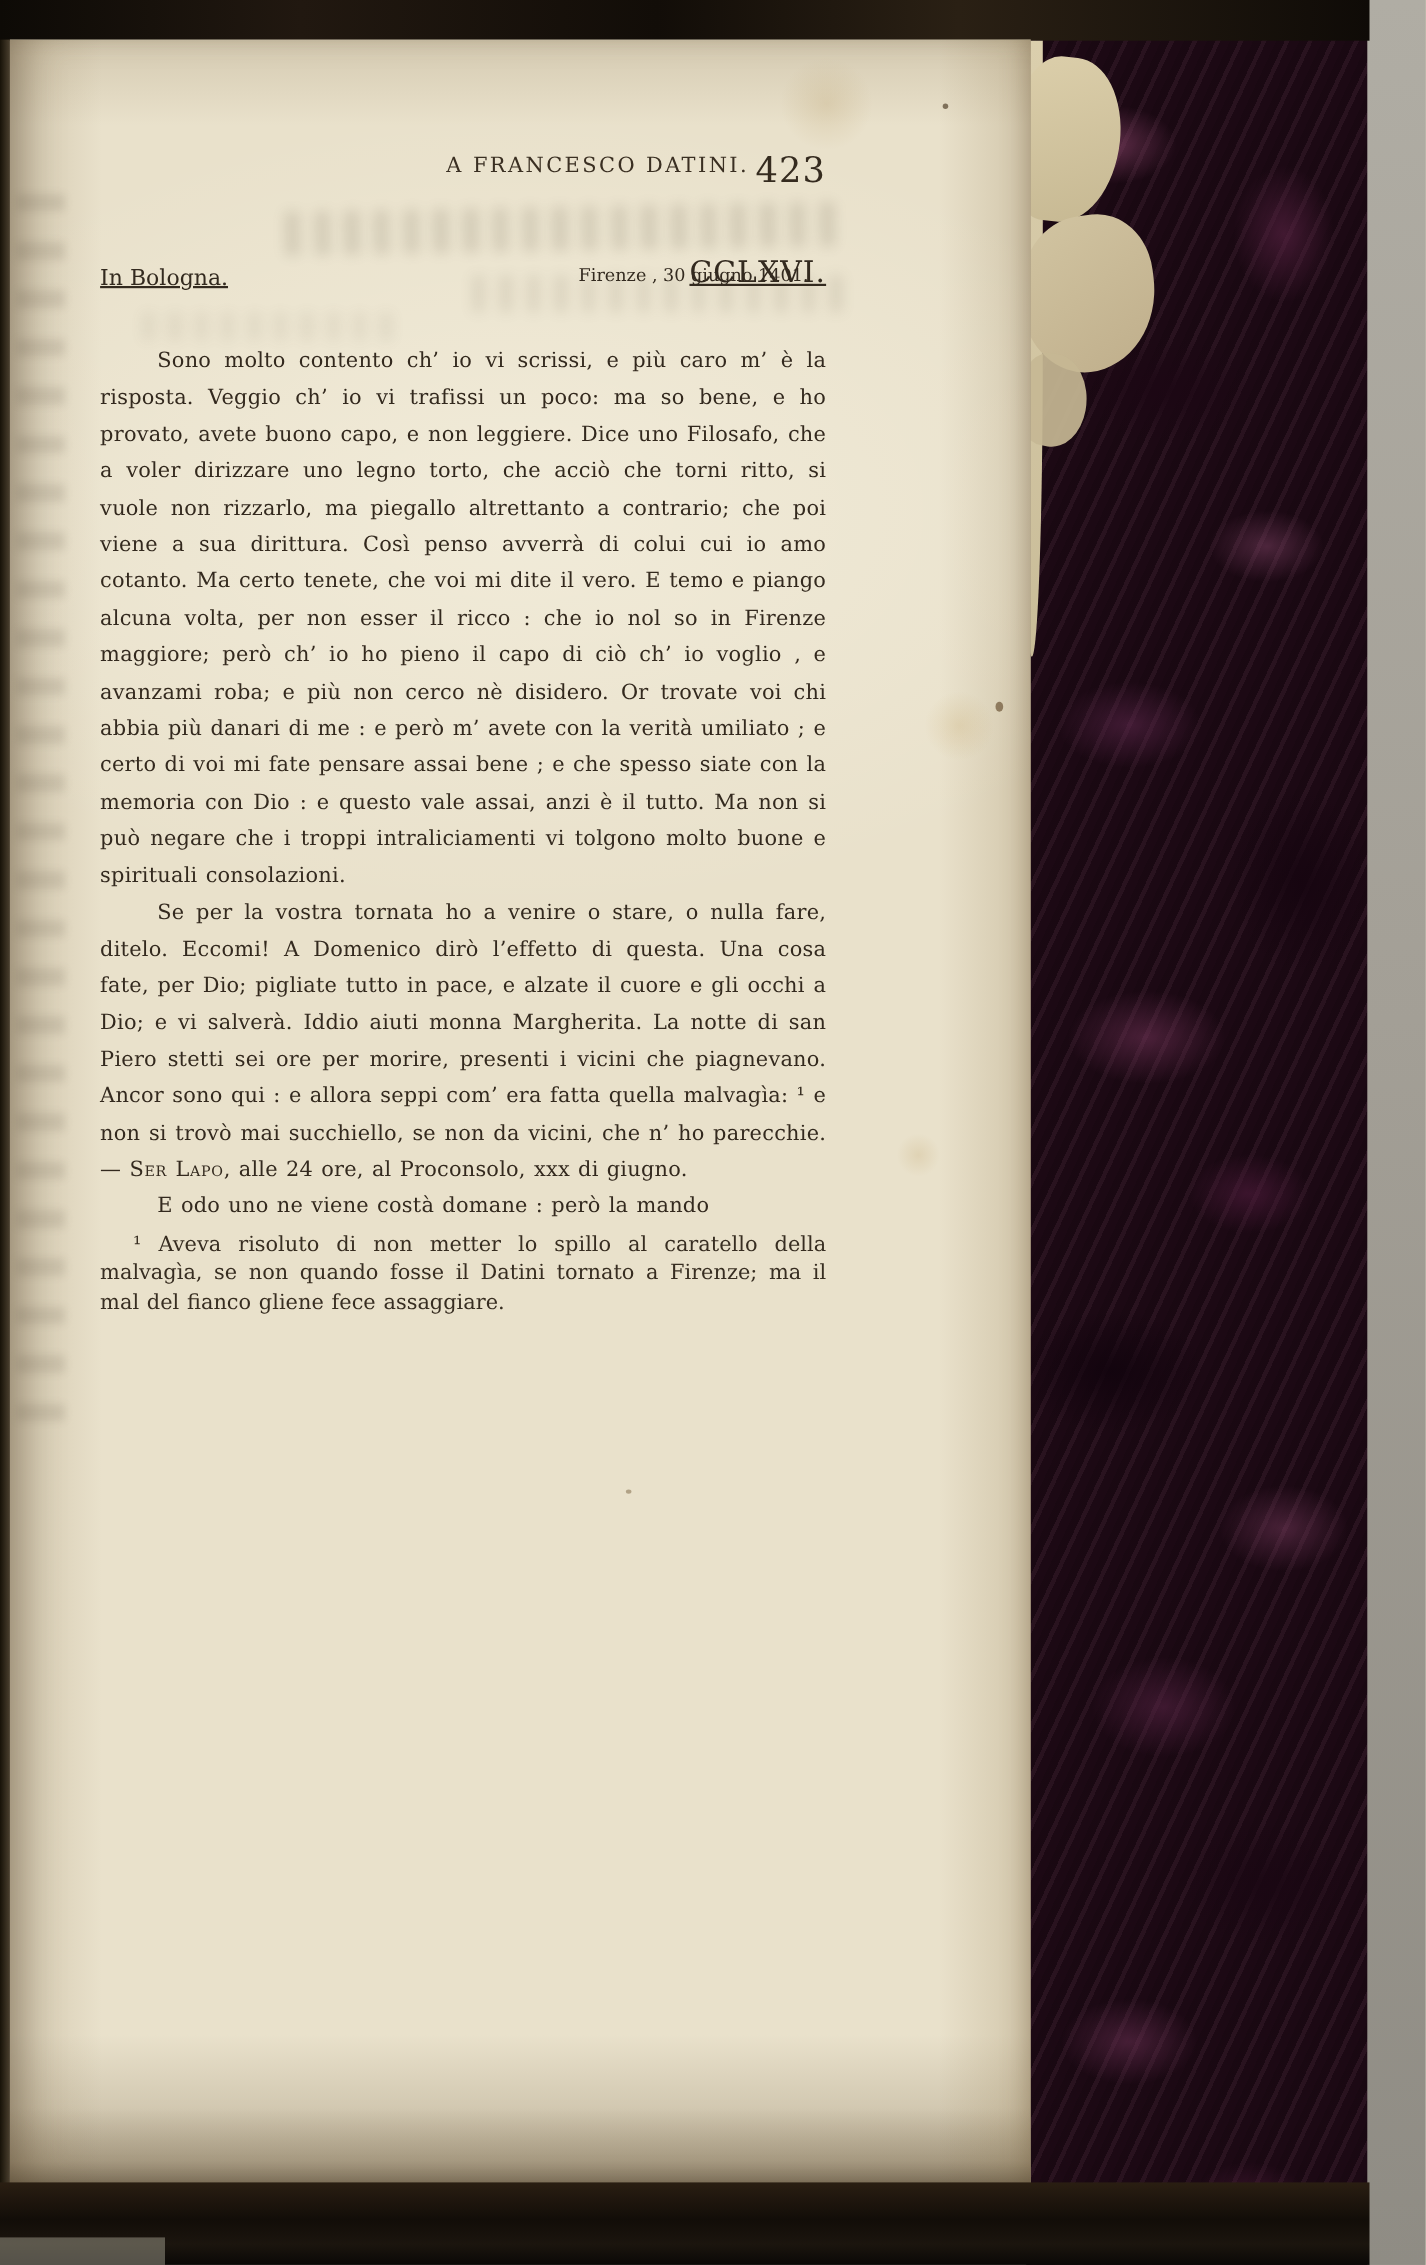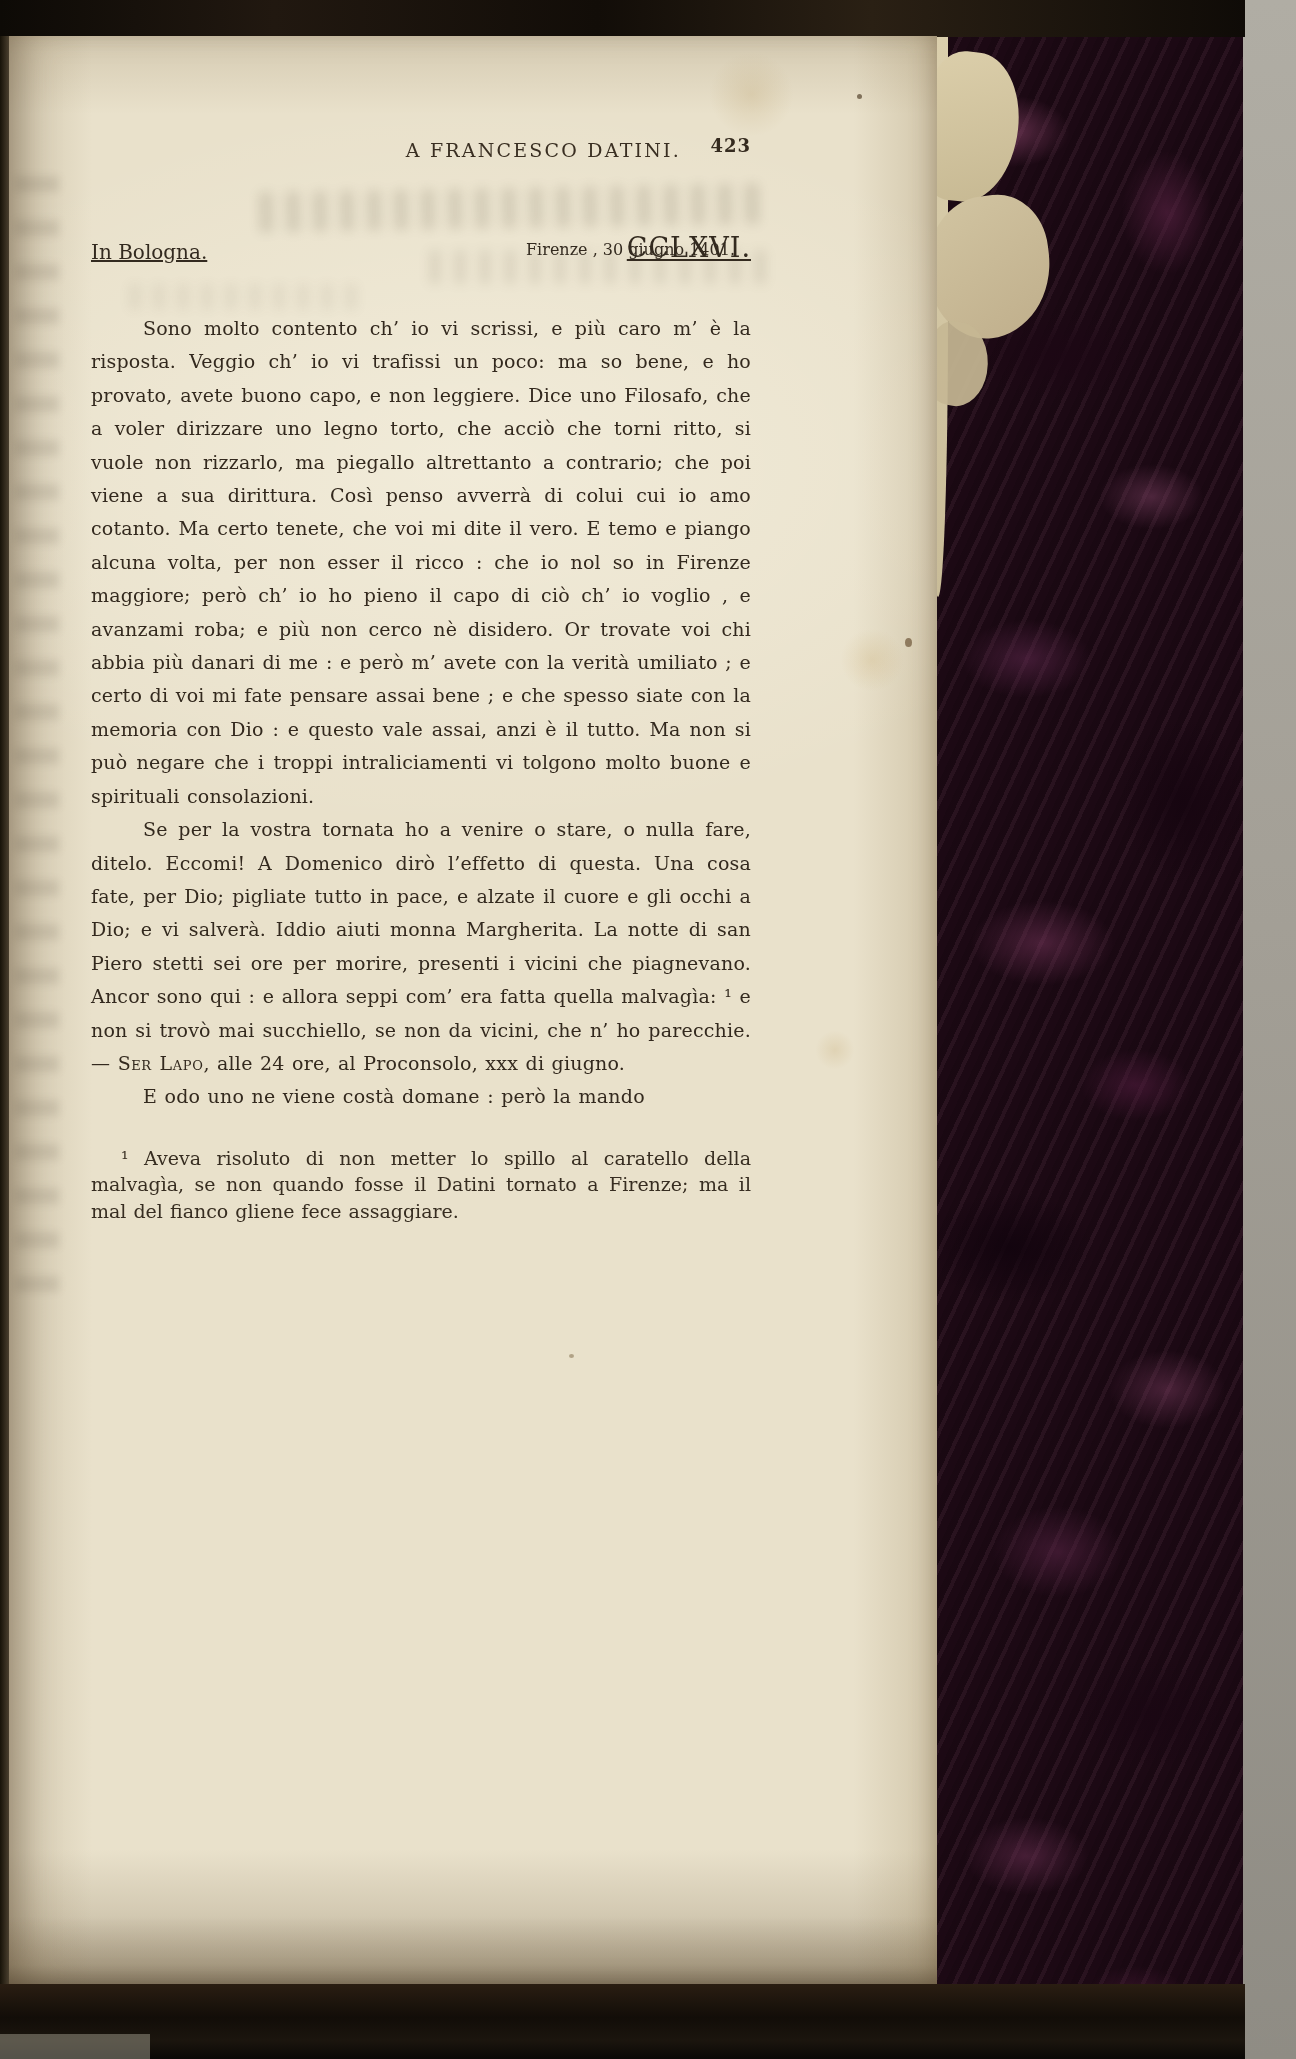--- a/index.html
+++ b/index.html
@@ -102,36 +102,36 @@
   .speck.k1{left:896px;top:602px;width:7px;height:9px;background:#6d5638;opacity:.7;}
   .speck.k2{left:848px;top:58px;width:5px;height:5px;background:#55452e;opacity:.7;}
   .speck.k3{left:560px;top:1318px;width:5px;height:4px;background:#7a6442;opacity:.5;}
   
   .running-row{position:absolute;left:82px;top:103px;width:660px;height:32px;}
   .running-title{
     position:absolute;left:0;right:70px;text-align:right;
     font-size:19px;letter-spacing:2.2px;color:#3a2f22;
   }
   .page-number{
-    position:absolute;right:0;top:-4px;font-size:18px;letter-spacing:1px;color:#352b1f;font-weight:bold;
+    position:absolute;right:0;top:-4px;font-size:32px;letter-spacing:1px;color:#352b1f;
   }
   .dateline-row{position:absolute;left:82px;top:196px;width:660px;height:42px;}
   .place-from{position:absolute;left:0;top:8px;font-size:20px;text-decoration:underline;}
   .letter-number{position:absolute;left:0;right:0;top:0;text-align:right;font-size:27px;letter-spacing:1px;text-decoration:underline;}
   .letter-date{position:absolute;right:16px;top:8px;font-size:16px;}
   .content{
     position:absolute;left:82px;top:276px;width:660px;
   }
   .body-text p{
     margin:0;font-size:19px;line-height:33.4px;text-align:justify;
     text-indent:52px;letter-spacing:.2px;word-spacing:1.2px;color:#33291e;
   }
   .smallcaps{font-variant:small-caps;letter-spacing:.6px;}
   .footnote{
-    margin:31px 0 0 0;font-size:19px;line-height:26.5px;text-align:justify;
+    margin:4px 0 0 0;font-size:19px;line-height:26.5px;text-align:justify;
     text-indent:30px;word-spacing:1px;color:#372d21;
   }
   .page-bottom-shade{
     position:absolute;left:0;bottom:0;width:100%;height:70px;
     background:linear-gradient(180deg, transparent, rgba(95,78,52,.28) 70%, rgba(70,56,36,.5));
   }
 </style>
 </head>
 <body>
 

